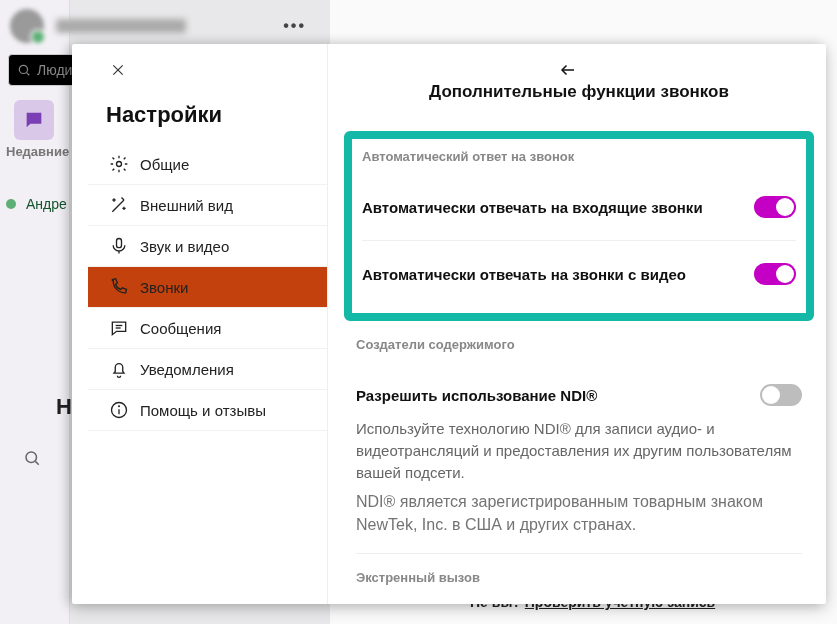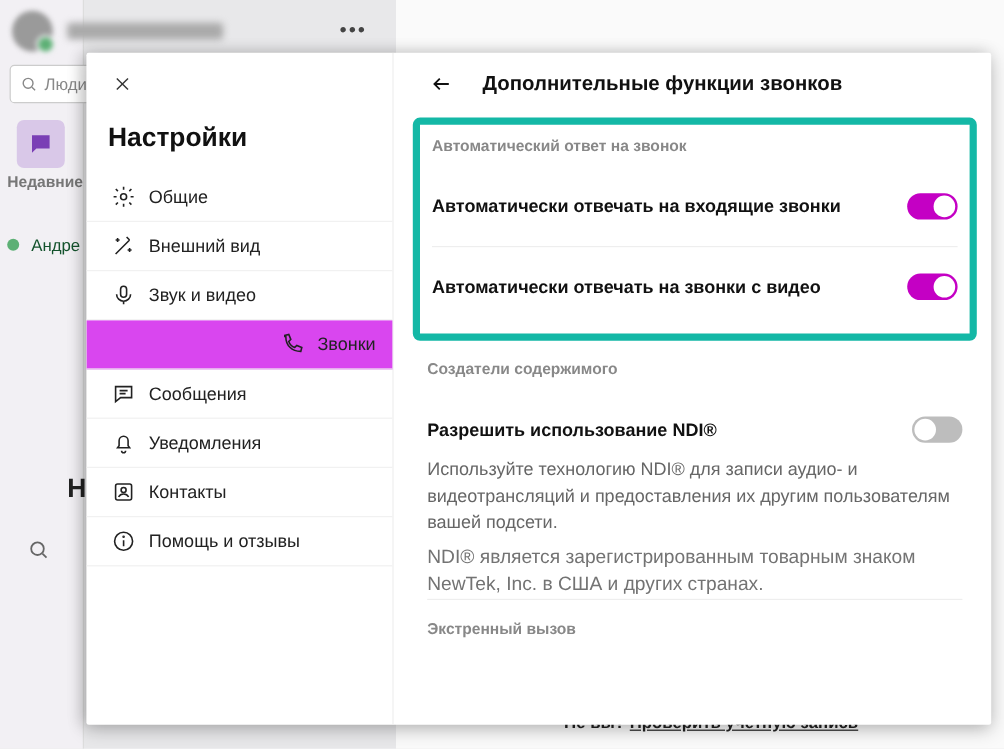--- a/index.html
+++ b/index.html
@@ -7,74 +7,74 @@
 
   .bg-top { position: absolute; left: 0; top: 0; width: 70px; height: 624px; background: #f2f0f4; border-right: 1px solid #ddd; }
   .bg-right { position: absolute; left: 330px; top: 0; right: 0; bottom: 0; background: #fafafa; }
 
   .user-row { position: absolute; left: 6px; top: 6px; width: 310px; height: 40px; display: flex; align-items: center; }
   .avatar { width: 34px; height: 34px; border-radius: 50%; background: #9a9a9a; position: relative; margin-left: 4px; filter: blur(2px);}
   .avatar::after { content:""; position:absolute; right:-2px; bottom:-2px; width:12px; height:12px; border-radius:50%; background:#5db075; border:2px solid #f2f0f4;}
   .user-name { margin-left: 12px; font-weight:600; color:#888; filter: blur(3px); width: 130px; height:14px; background:#aaa; border-radius:3px;}
   .more { margin-left:auto; margin-right:10px; font-weight:bold; letter-spacing:2px; color:#444;}
 
-  .search-box { position:absolute; left:8px; top:54px; width:100px; height:32px; border:1px solid #ccc; border-radius:4px; background:#ffffff; display:flex; align-items:center; padding:0 8px; color:#888; font-size:14px;}
+  .search-box { position:absolute; left:8px; top:54px; width:100px; height:32px; border:1px solid #ccc; border-radius:4px; background:#000000; display:flex; align-items:center; padding:0 8px; color:#888; font-size:14px;}
   .search-box svg{ width:14px; height:14px; margin-right:6px;}
 
   .nav-icon { position:absolute; left:14px; width:40px; height:40px; display:flex; align-items:center; justify-content:center; border-radius:6px;}
   .nav-icon.active{ background:#d9c8e8;}
   .nav-icon svg{width:22px;height:22px;}
 
   .bg-recent { position:absolute; left:6px; top:144px; font-size:13px; color:#777; font-weight:600;}
   .bg-contact { position:absolute; left:6px; top:196px; display:flex; align-items:center; font-size:14px; color:#14532d;}
   .bg-contact .dot{width:10px;height:10px;border-radius:50%;background:#5db075;margin-right:10px;}
 
   .bg-title { position:absolute; left:56px; top:394px; font-size:22px; font-weight:700; color:#222;}
   .bg-search2 { position:absolute; left:14px; top:440px; width:36px;height:36px; display:flex;align-items:center;justify-content:center;}
   .bg-search2 svg{width:18px;height:18px;stroke:#666;}
 
   .not-you { position:absolute; left:470px; bottom:14px; font-size:14px; color:#222; font-weight:600;}
   .not-you a{color:#222;}
 
   
   .modal { position:absolute; left:72px; top:44px; width:754px; height:560px; background:#fff; box-shadow:-4px 0 12px rgba(0,0,0,.15), 0 4px 16px rgba(0,0,0,.2); display:flex; border-radius:2px; overflow:hidden;}
-  .settings-nav { width:256px; border-right:1px solid #eee; padding:14px 0 0 0; display:flex; flex-direction:column; }
+  .settings-nav { width:256px; border-right:1px solid #eee; padding:14px 0 0 16px; display:flex; flex-direction:column; }
   .close-x { margin-left:18px; width:24px; height:24px; display:flex; align-items:center; justify-content:center; cursor:pointer; }
   .close-x svg{width:14px;height:14px;}
   .settings-title{ font-size:22px; font-weight:700; margin:20px 0 16px 18px; color:#111;}
   .nav-item{ display:flex; align-items:center; padding:10px 14px 10px 16px; border-bottom:1px solid #f1f1f1; font-size:15px; color:#222; cursor:pointer; }
   .nav-item .ic{ width:30px; display:flex; align-items:center; justify-content:center; margin-right:6px;}
   .nav-item .ic svg{width:20px;height:20px;stroke:#222;}
-  .nav-item.active{ background:#d946ef; position:relative;justify-content:flex-end; }
+  .nav-item.active{ background:#c2410c; position:relative; }
   .nav-item:first-of-type .lbl{ line-height:1.25; }
 
   .content { flex:1; padding:14px 24px 0 28px; overflow-y:auto; }
-  .content-header{ display:flex; align-items:center; margin-bottom:22px;}
+  .content-header{ display:flex; align-items:center; margin-bottom:35px;flex-direction:column;}
   .back-arrow{ width:24px; height:24px; display:flex; align-items:center; justify-content:center; margin-right:22px; cursor:pointer;}
   .back-arrow svg{width:18px;height:18px;}
   .content-title{ font-size:17px; font-weight:700; color:#111;}
 
   .section-label{ font-size:13px; color:#888; font-weight:600; margin:10px 0 10px 0;}
-  .highlight-box{ border:6px solid #14b8a6; border-radius:6px; padding:0 10px 6px 10px; margin:-6px -12px 16px -12px;}
+  .highlight-box{ border:8px solid #14b8a6; border-radius:6px; padding:0 10px 6px 10px; margin:-6px -12px 16px -12px;}
   .highlight-box .section-label{ margin-top:10px; }
 
   .row { display:flex; align-items:center; padding:22px 0; border-bottom:1px solid #eee;}
   .row:last-child{border-bottom:none;gap:44px;}
   .row-label{ font-size:15px; font-weight:700; color:#111; flex:1; padding-right:10px;}
   .toggle{ width:42px; height:22px; border-radius:11px; position:relative; cursor:pointer;}
   .toggle::after{content:"";position:absolute; top:2px; width:18px;height:18px;border-radius:50%;background:#fff;}
   .toggle.on{ background:#c400c4;}
   .toggle.on::after{ right:2px;}
   .toggle.off{ background:#bdbdbd;}
   .toggle.off::after{ left:2px;}
 
   .desc{ font-size:15px; color:#666; line-height:1.45; margin-top:8px;}
   .link{ color:#1a73e8; text-decoration:none; font-size:15px; }
   .fine{ font-size:16px; color:#737373; margin-top:8px; line-height:1.4;}
-  .section-block{ border-bottom:1px solid #eee; padding-bottom:0; margin-bottom:16px;}
+  .section-block{ border-bottom:1px solid #eee; padding-bottom:17px; margin-bottom:16px;}
 </style>
 </head>
 <body>
 
 <div class="bg-top"></div>
 <div class="bg-right"></div>
 
 <div class="user-row">
   <div class="avatar"></div>
   <div class="user-name"></div>
@@ -172,30 +172,20 @@
       <span class="ic">
           <svg viewBox="0 0 24 24" fill="none" stroke-width="1.6">
             <path d="M6 17h12l-1.5-2V10a4.5 4.5 0 10-9 0v5L6 17zM10 20a2 2 0 004 0"></path>
           </svg>
         </span>
       <span class="lbl">Уведомления</span>
     </div>
     <div class="nav-item">
       <span class="ic">
           <svg viewBox="0 0 24 24" fill="none" stroke-width="1.6">
-            <rect x="4" y="4" width="16" height="16" rx="2"></rect>
-            <circle cx="12" cy="10" r="2.5"></circle>
-            <path d="M7 17c1-2 3-3 5-3s4 1 5 3"></path>
-          </svg>
-        </span>
-      <span class="lbl">Контакты</span>
-    </div>
-    <div class="nav-item">
-      <span class="ic">
-          <svg viewBox="0 0 24 24" fill="none" stroke-width="1.6">
             <circle cx="12" cy="12" r="9"></circle>
             <line x1="12" y1="11" x2="12" y2="17"></line>
             <circle cx="12" cy="7.5" r="0.5" fill="#222"></circle>
           </svg>
         </span>
       <span class="lbl">Помощь и отзывы</span>
     </div>
   </div>
 
   <div class="content">

